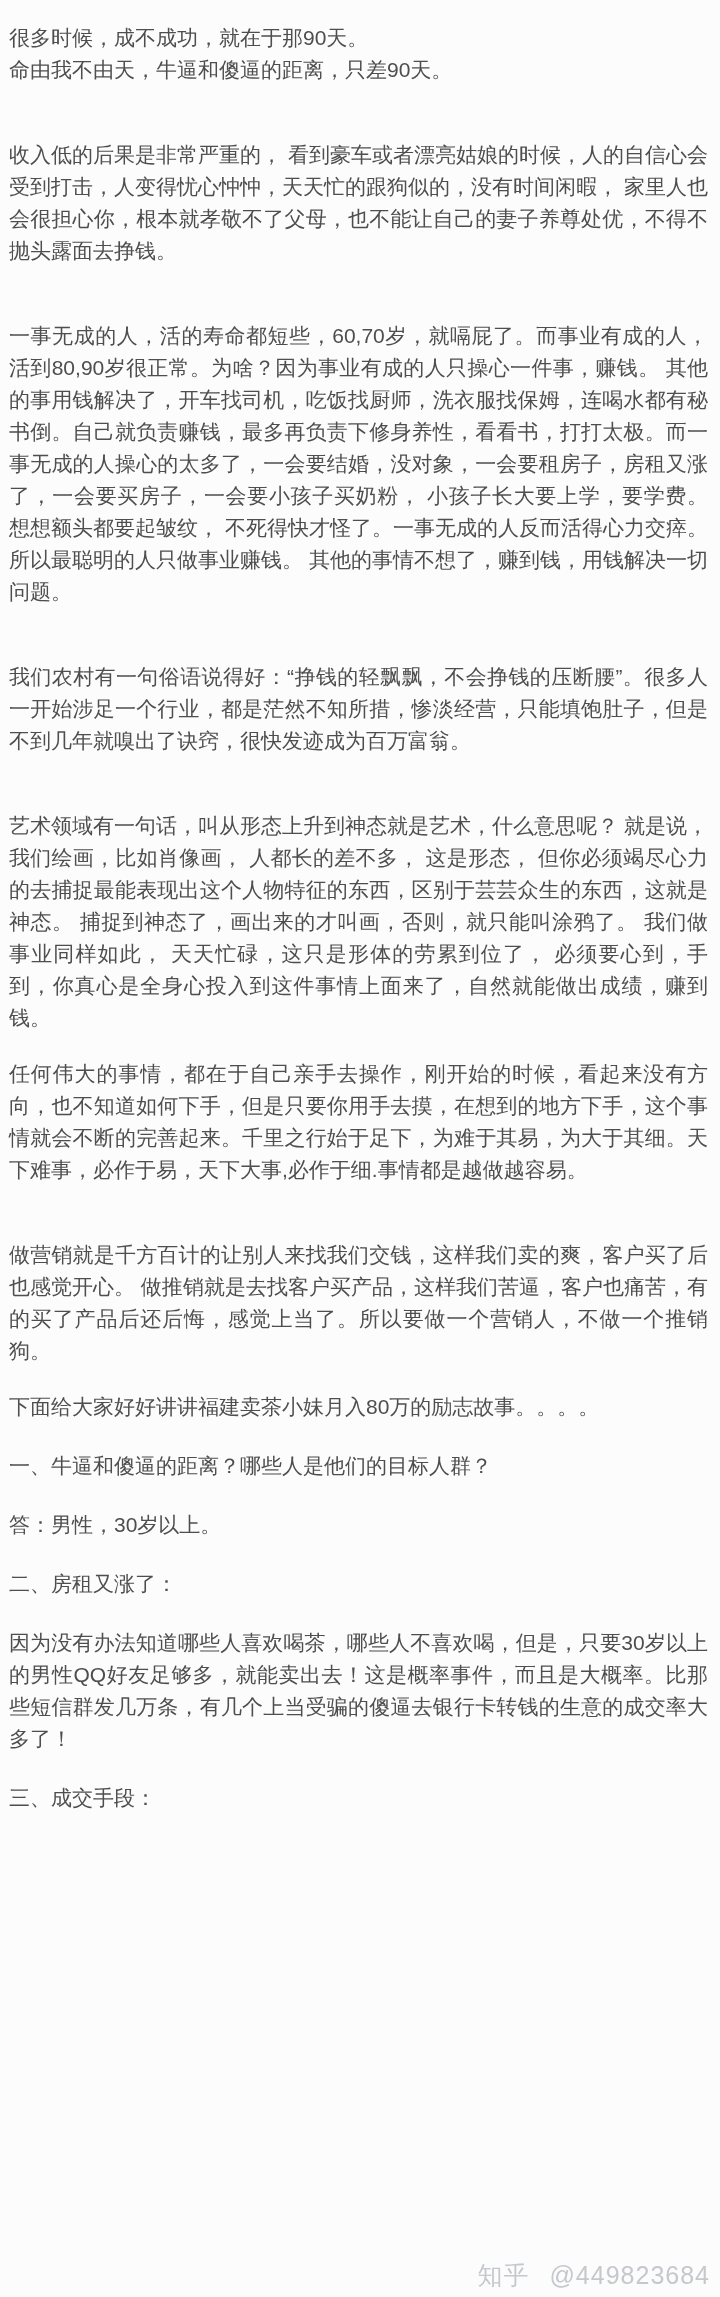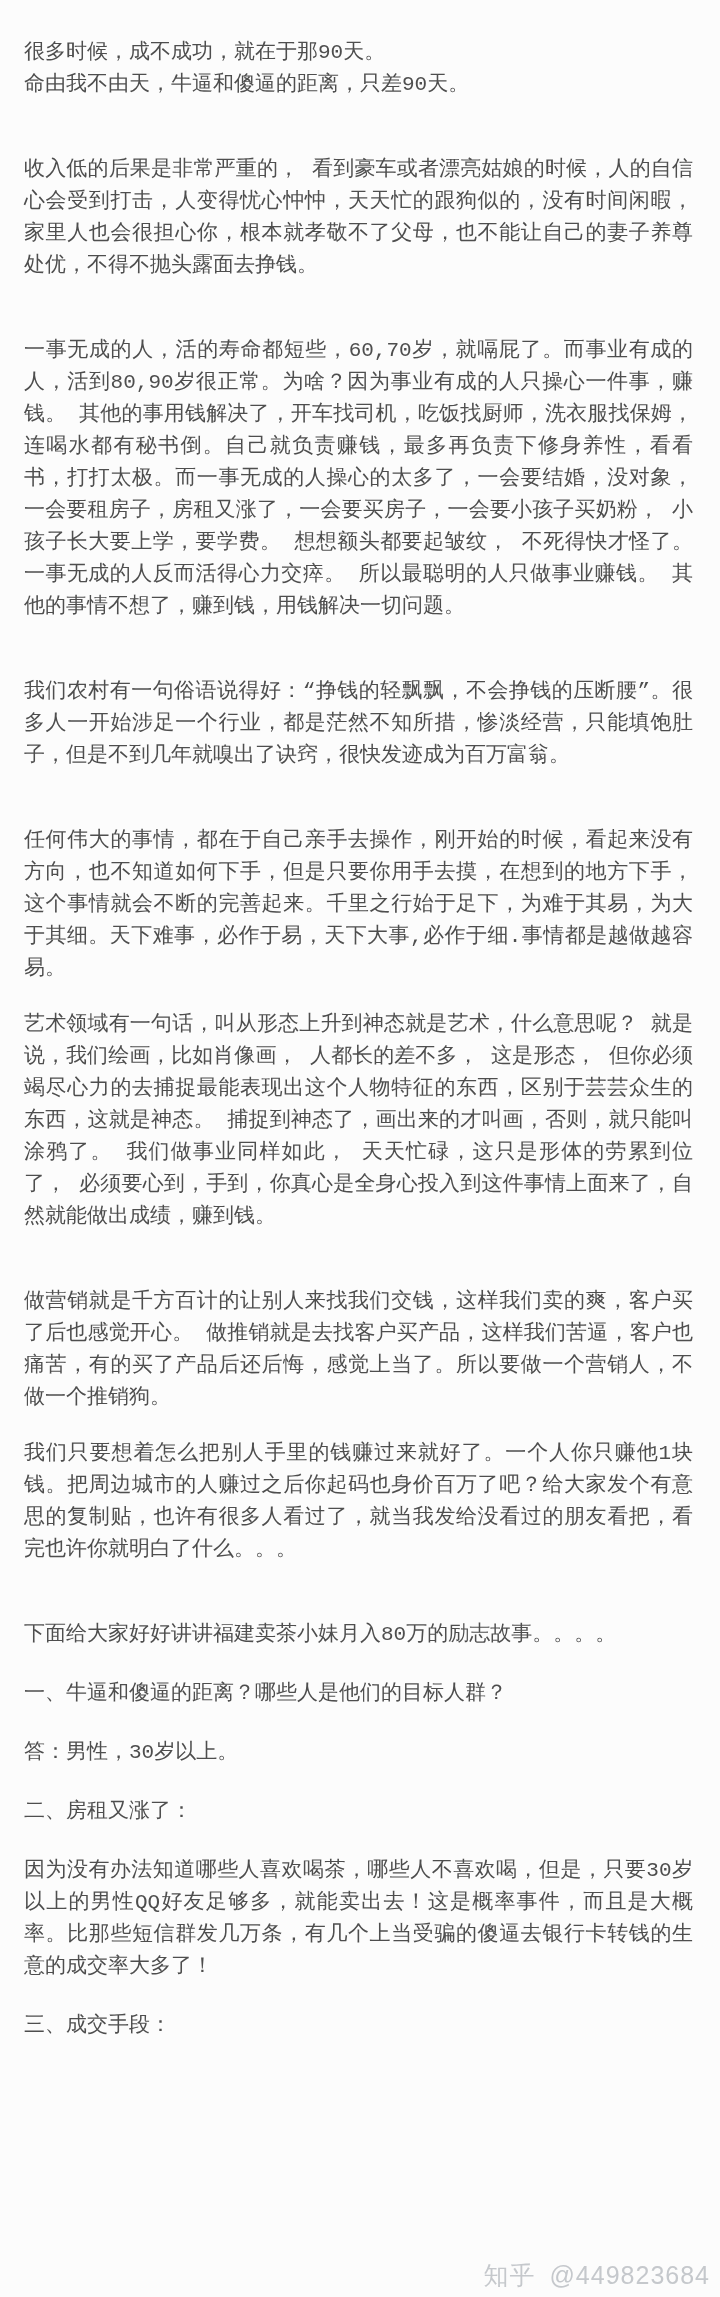--- a/index.html
+++ b/index.html
@@ -15,23 +15,22 @@
     font-family: "Liberation Sans", "DejaVu Sans", sans-serif;
   }
   .article {
     padding: 22px 12px 0 9px;
     color: #4e4e4e;
     font-size: 21px;
     line-height: 32px;
     text-align: justify;
   }
   .article p {
-    margin: 15px;
+    margin: 0;
     padding: 0;
-    font-family: Liberation Mono, monospace;
   }
   .essay p {
     margin-bottom: 53px;
   }
   
   .essay p:nth-child(5),
   .essay p:nth-child(7) {
     margin-bottom: 24px;
   }
   .qa p {
@@ -40,36 +39,35 @@
   .watermark {
     position: absolute;
     right: 10px;
     bottom: 5px;
     font-size: 25px;
     letter-spacing: 1px;
     color: #c5c8cc;
     white-space: nowrap;
   }
   .watermark .brand {
-    margin-right: 14px;
+    margin-right: 20px;
   }
 </style>
 </head>
 <body style="background: rgb(252, 252, 252);">
 
 <div class="article" style="color: rgb(78, 78, 78);">
   <div class="essay">
       <p>很多时候，成不成功，就在于那90天。<br>命由我不由天，牛逼和傻逼的距离，只差90天。</p>
       <p>收入低的后果是非常严重的， 看到豪车或者漂亮姑娘的时候，人的自信心会受到打击，人变得忧心忡忡，天天忙的跟狗似的，没有时间闲暇， 家里人也会很担心你，根本就孝敬不了父母，也不能让自己的妻子养尊处优，不得不抛头露面去挣钱。</p>
       <p>一事无成的人，活的寿命都短些，60,70岁，就嗝屁了。而事业有成的人，活到80,90岁很正常。为啥？因为事业有成的人只操心一件事，赚钱。 其他的事用钱解决了，开车找司机，吃饭找厨师，洗衣服找保姆，连喝水都有秘书倒。自己就负责赚钱，最多再负责下修身养性，看看书，打打太极。而一事无成的人操心的太多了，一会要结婚，没对象，一会要租房子，房租又涨了，一会要买房子，一会要小孩子买奶粉， 小孩子长大要上学，要学费。 想想额头都要起皱纹， 不死得快才怪了。一事无成的人反而活得心力交瘁。 所以最聪明的人只做事业赚钱。 其他的事情不想了，赚到钱，用钱解决一切问题。</p>
       <p>我们农村有一句俗语说得好：“挣钱的轻飘飘，不会挣钱的压断腰”。很多人一开始涉足一个行业，都是茫然不知所措，惨淡经营，只能填饱肚子，但是不到几年就嗅出了诀窍，很快发迹成为百万富翁。</p>
+      <p>艺术领域有一句话，叫从形态上升到神态就是艺术，什么意思呢？ 就是说，我们绘画，比如肖像画， 人都长的差不多， 这是形态， 但你必须竭尽心力的去捕捉最能表现出这个人物特征的东西，区别于芸芸众生的东西，这就是神态。 捕捉到神态了，画出来的才叫画，否则，就只能叫涂鸦了。 我们做事业同样如此， 天天忙碌，这只是形体的劳累到位了， 必须要心到，手到，你真心是全身心投入到这件事情上面来了，自然就能做出成绩，赚到钱。</p>
       <p>任何伟大的事情，都在于自己亲手去操作，刚开始的时候，看起来没有方向，也不知道如何下手，但是只要你用手去摸，在想到的地方下手，这个事情就会不断的完善起来。千里之行始于足下，为难于其易，为大于其细。天下难事，必作于易，天下大事,必作于细.事情都是越做越容易。</p>
-      <p>艺术领域有一句话，叫从形态上升到神态就是艺术，什么意思呢？ 就是说，我们绘画，比如肖像画， 人都长的差不多， 这是形态， 但你必须竭尽心力的去捕捉最能表现出这个人物特征的东西，区别于芸芸众生的东西，这就是神态。 捕捉到神态了，画出来的才叫画，否则，就只能叫涂鸦了。 我们做事业同样如此， 天天忙碌，这只是形体的劳累到位了， 必须要心到，手到，你真心是全身心投入到这件事情上面来了，自然就能做出成绩，赚到钱。</p>
       <p>做营销就是千方百计的让别人来找我们交钱，这样我们卖的爽，客户买了后也感觉开心。 做推销就是去找客户买产品，这样我们苦逼，客户也痛苦，有的买了产品后还后悔，感觉上当了。所以要做一个营销人，不做一个推销狗。</p>
-      <p>我们只要想着怎么把别人手里的钱赚过来就好了。一个人你只赚他1块钱。把周边城市的人赚过之后你起码也身价百万了吧？给大家发个有意思的复制贴，也许有很多人看过了，就当我发给没看过的朋友看把，看完也许你就明白了什么。。。</p>
     </div>
   <div class="qa">
       <p>下面给大家好好讲讲福建卖茶小妹月入80万的励志故事。。。。</p>
       <p>一、牛逼和傻逼的距离？哪些人是他们的目标人群？</p>
       <p>答：男性，30岁以上。</p>
       <p>二、房租又涨了：</p>
       <p>因为没有办法知道哪些人喜欢喝茶，哪些人不喜欢喝，但是，只要30岁以上的男性QQ好友足够多，就能卖出去！这是概率事件，而且是大概率。比那些短信群发几万条，有几个上当受骗的傻逼去银行卡转钱的生意的成交率大多了！</p>
       <p>三、成交手段：</p>
     </div>
 </div>

